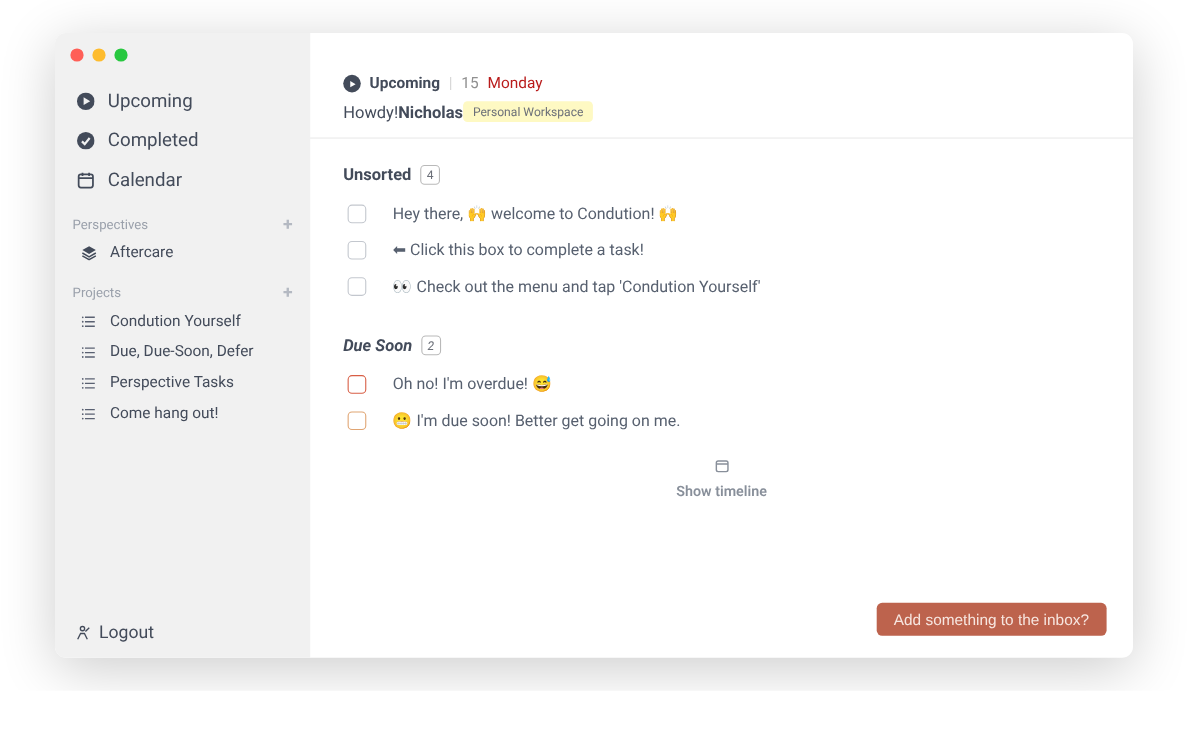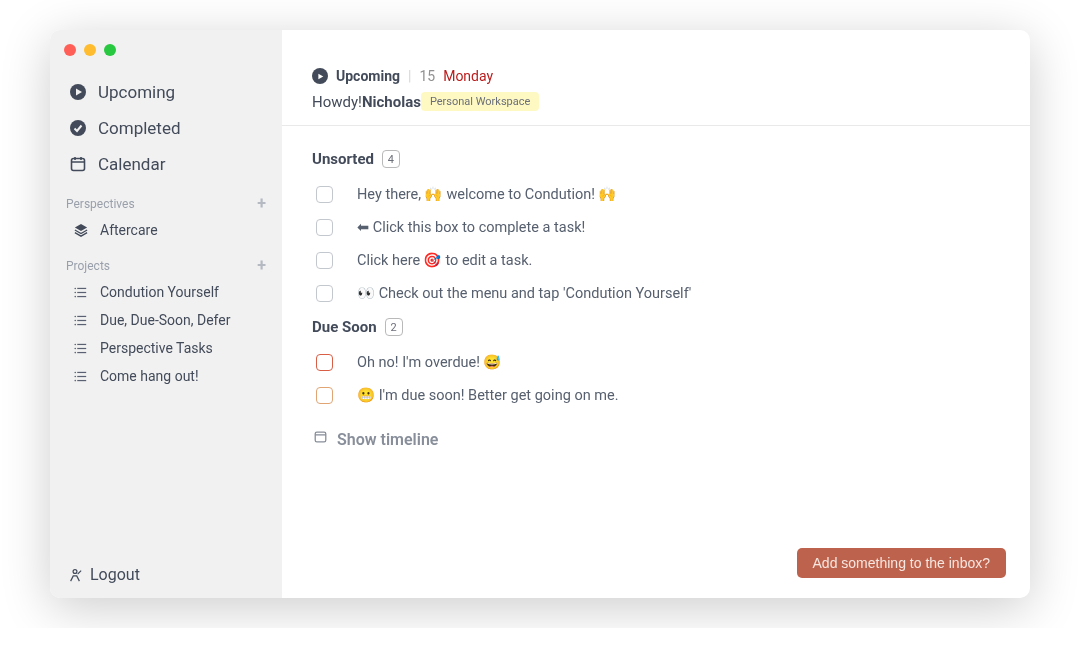--- a/index.html
+++ b/index.html
@@ -222,30 +222,33 @@
       border-color: #d85e45;
     }
     .checkbox.duesoon {
       border-color: #e0a573;
     }
     .task-text {
       font-size: 14.5px;
       color: #57606f;
     }
     .group-header.gap-top {
-      margin-top: 8px;
+      margin-top: 28px;
+      font-style: italic;
     }
     .timeline-row {
       display: flex;
+      align-items: center;
       gap: 10px;
       padding: 18px 2px;
       cursor: pointer;
       color: #888f9a;
-      font-size: 16px;
+      font-size: 13px;
       font-weight: 600;
+      flex-direction: column;
     }
     .timeline-icon {
       font-size: 13px;
     }
 
     .inbox-btn {
       position: absolute;
       right: 24px;
       bottom: 20px;
       background: #bd634d;
@@ -420,24 +423,20 @@
       <div class="task-row">
         <div class="checkbox"></div>
         <span class="task-text">Hey there, 🙌 welcome to Condution! 🙌</span>
       </div>
       <div class="task-row">
         <div class="checkbox"></div>
         <span class="task-text">⬅ Click this box to complete a task!</span>
       </div>
       <div class="task-row">
         <div class="checkbox"></div>
-        <span class="task-text">Click here 🎯 to edit a task.</span>
-      </div>
-      <div class="task-row">
-        <div class="checkbox"></div>
         <span class="task-text">👀 Check out the menu and tap 'Condution Yourself'</span>
       </div>
 
       <div class="group-header gap-top">
         <span class="group-title">Due Soon</span>
         <span class="group-count">2</span>
       </div>
 
       <div class="task-row">
         <div class="checkbox overdue"></div>

